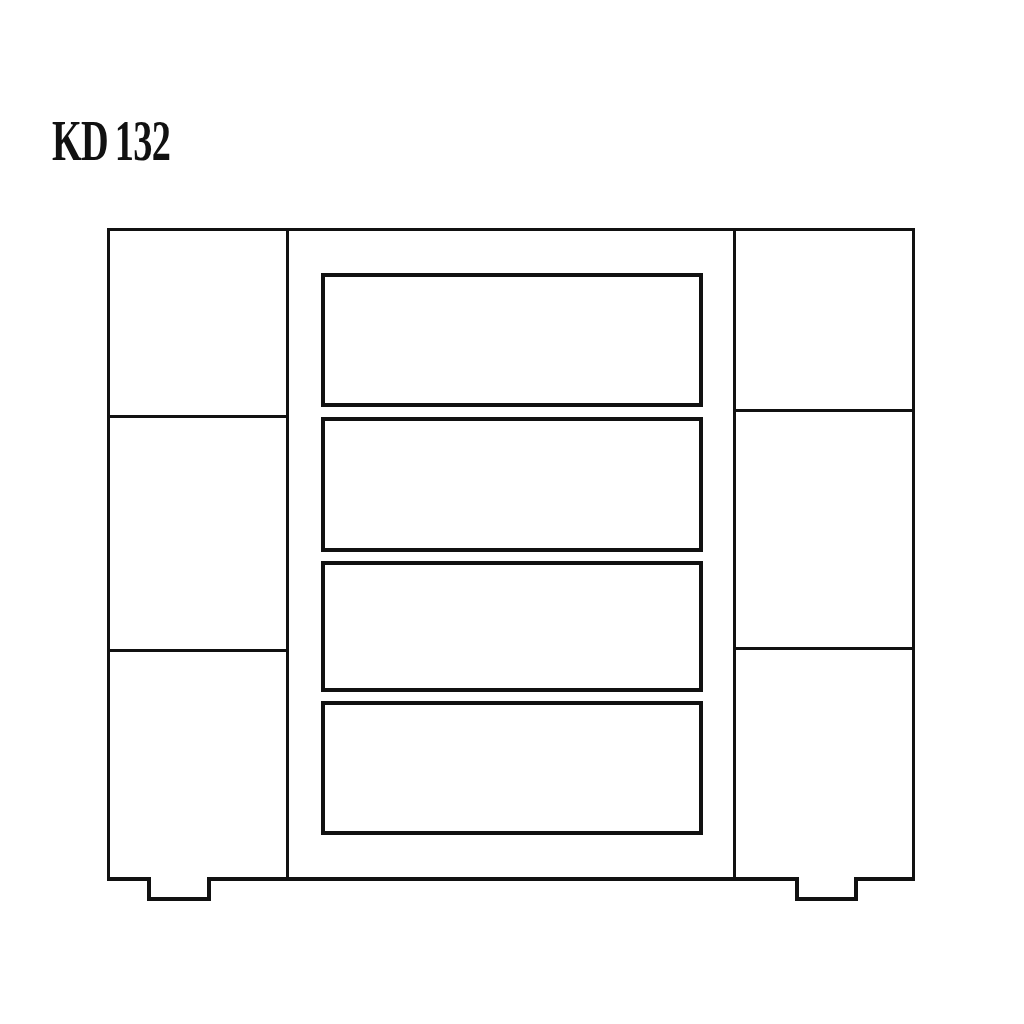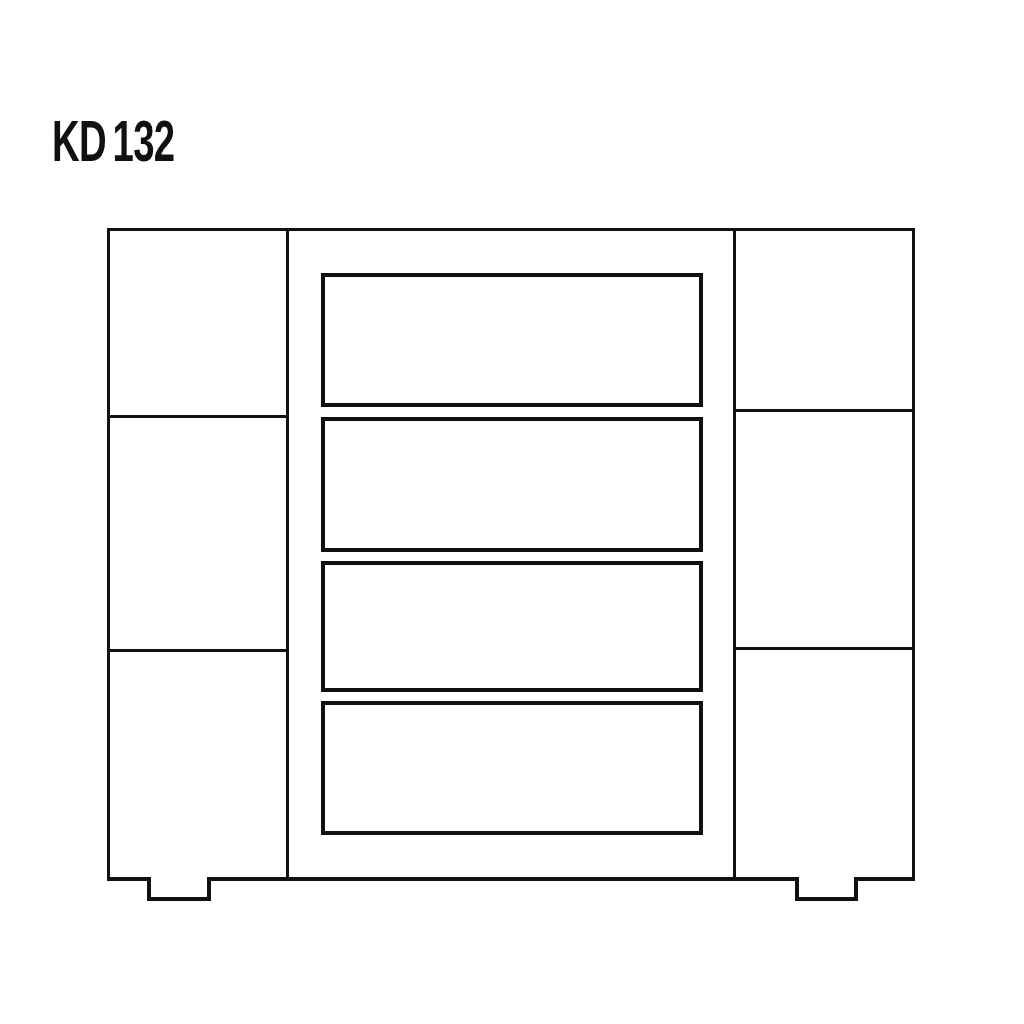--- a/index.html
+++ b/index.html
@@ -3,21 +3,21 @@
 <meta charset="utf-8">
 <style>
   * { margin: 0; padding: 0; box-sizing: border-box; }
   html, body { background: #ffffff; }
   .page {
     position: relative;
     width: 1024px;
     height: 1024px;
     background: #ffffff;
     overflow: hidden;
-    font-family: Liberation Sans, sans-serif;
+    font-family: Liberation Serif, serif;
   }
   .model-label {
     position: absolute;
     left: 52px;
     top: 112px;
     font-size: 58px;
     font-weight: 800;
     color: #111111;
     letter-spacing: -1px;
     line-height: 1;

